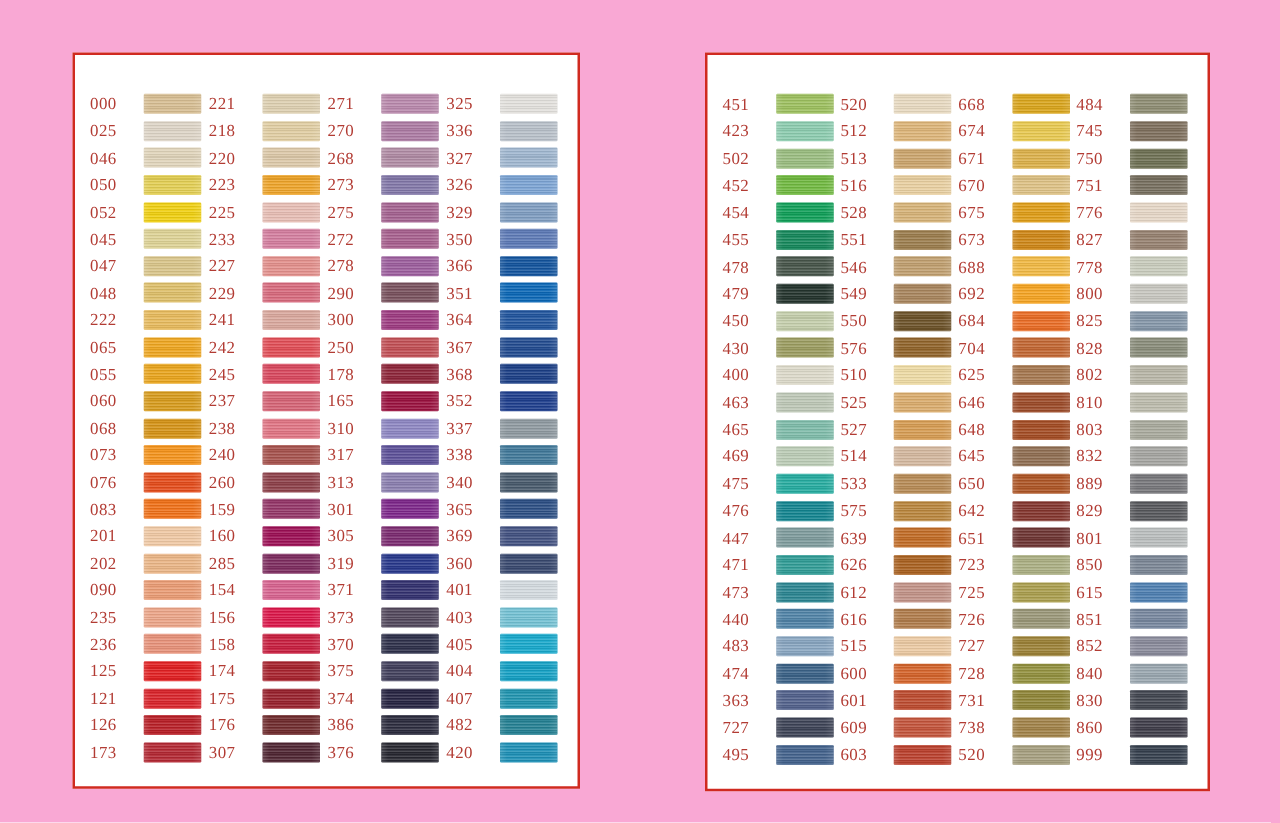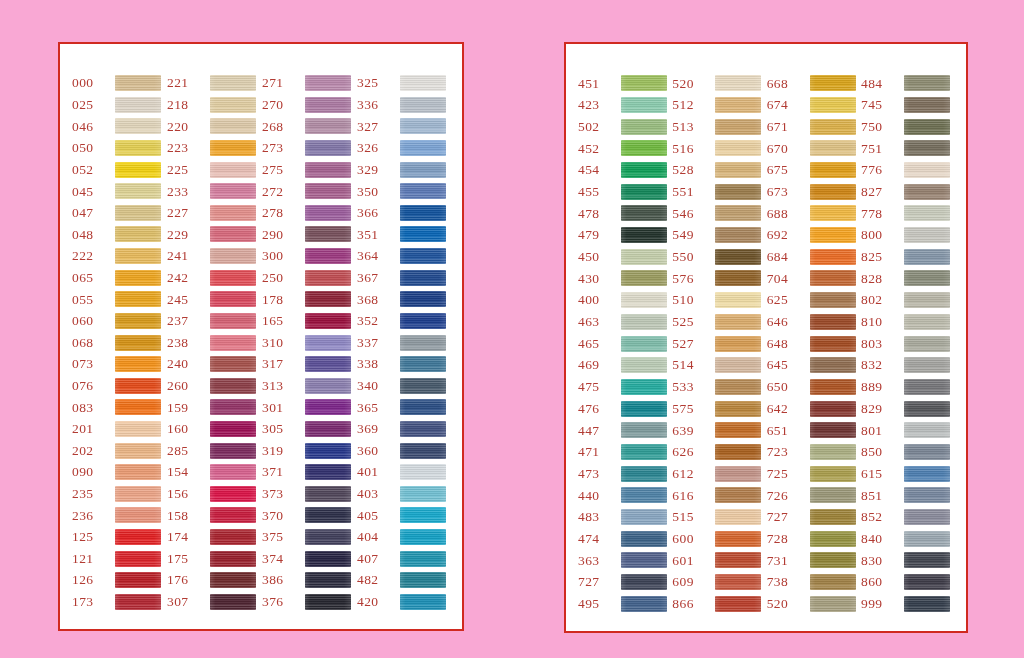--- a/index.html
+++ b/index.html
@@ -1020,21 +1020,21 @@
               <span class="swatch" style="background: rgb(187, 74, 46);"></span>
             </span>
           </div>
           <div class="row">
             <span class="code">609</span>
             <span class="swatch-wrap">
               <span class="swatch" style="background: rgb(194, 83, 58);"></span>
             </span>
           </div>
           <div class="row">
-            <span class="code">866</span>
+            <span class="code">603</span>
             <span class="swatch-wrap">
               <span class="swatch" style="background: rgb(185, 63, 44);"></span>
             </span>
           </div>
         </div>
         <div class="col">
           <div class="row">
             <span class="code">668</span>
             <span class="swatch-wrap">
               <span class="swatch" style="background: rgb(216, 164, 27);"></span>

